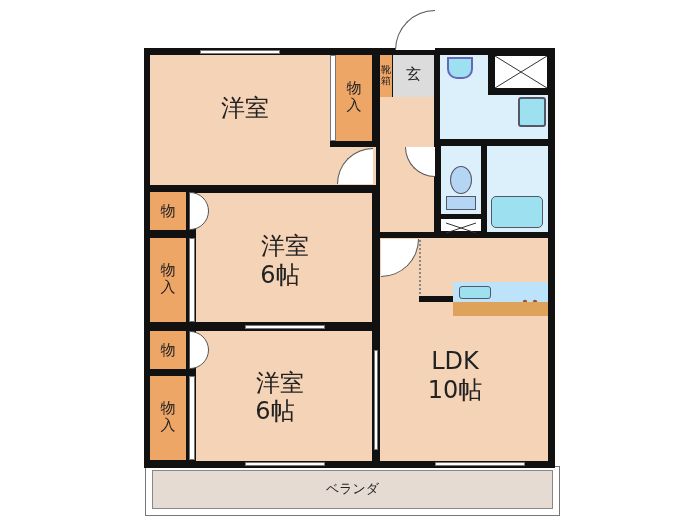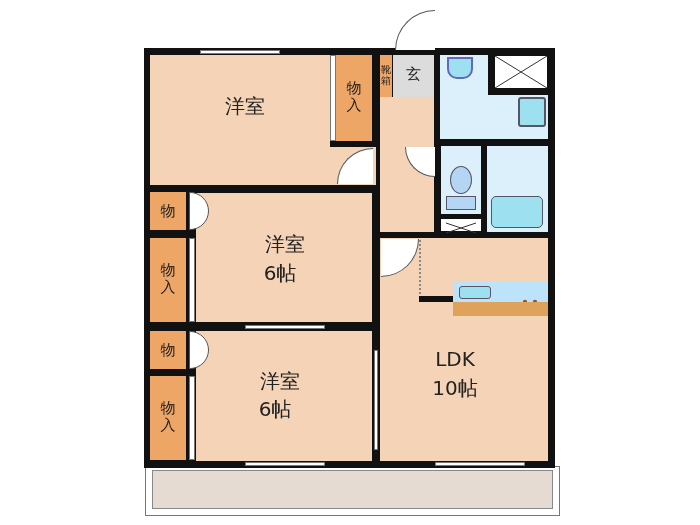--- a/index.html
+++ b/index.html
@@ -4,33 +4,34 @@
 <style>
   html, body { margin:0; padding:0; background:#ffffff; }
   body { width:700px; height:525px; position:relative; overflow:hidden; font-family:"DejaVu Sans", sans-serif; }
   .abs { position:absolute; box-sizing:border-box; }
   .room { background:#f5d3b7; }
   .closet { background:#eea667; }
   .wet { background:#dcf0fb; }
   .genkan { background:#dcdcdc; }
   .wall { background:#111111; }
   .label { position:absolute; text-align:center; color:#222; line-height:1.1; }
-  .big { font-size:20px; }
+  .big { font-size:24px; }
   .small { font-size:15px; }
   .tiny { font-size:10px; }
   .win { position:absolute; background:#ffffff; border:1px solid #777; box-sizing:border-box; }
   .door { position:absolute; border:1.5px solid #555; background:#fff; box-sizing:border-box; }
 </style>
 </head>
 <body>
 
 <div class="abs" style="left:0;top:0;width:700px;height:525px;">
 
   <div class="abs" style="left:145px;top:466px;width:415px;height:50px;border:1.5px solid #777;background:#fff;"></div>
   <div class="abs" style="left:152px;top:470px;width:401px;height:39px;background:#e5dbd3;border:1px solid #888;"></div>
+  <div class="label" style="left:152px;top:482px;width:401px;font-size:13px;">ベランダ</div>
 
   <div class="abs wall" style="left:144px;top:48px;width:411px;height:420px;"></div>
 
   <div class="abs room" style="left:150px;top:55px;width:180px;height:130px;"></div>
   <div class="abs room" style="left:330px;top:147px;width:46px;height:38px;"></div>
   <div class="label big" style="left:200px;top:95px;width:90px;">洋室</div>
   <div class="door" style="left:337px;top:148px;width:36px;height:36px;border-radius:36px 0 0 0;border-right:none;border-bottom:none;"></div>
 
   <div class="abs closet" style="left:336px;top:55px;width:36px;height:86px;"></div>
   <div class="label small" style="left:336px;top:80px;width:36px;">

